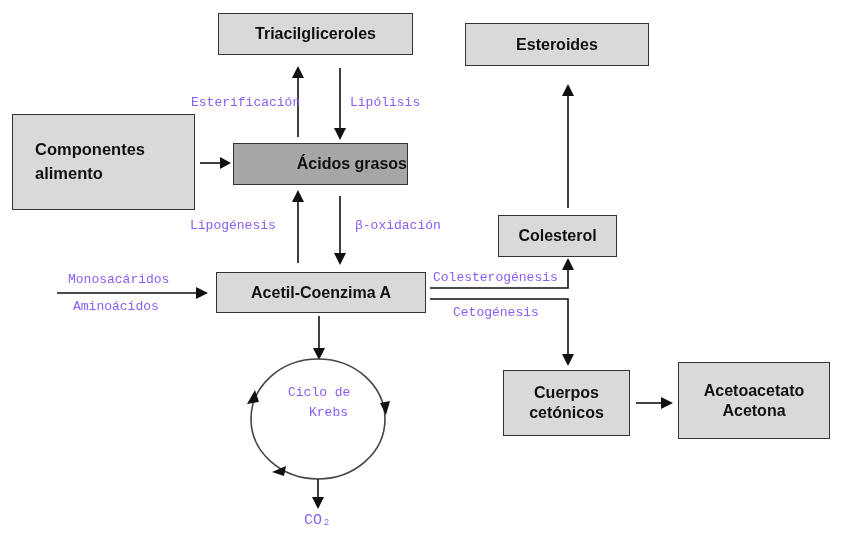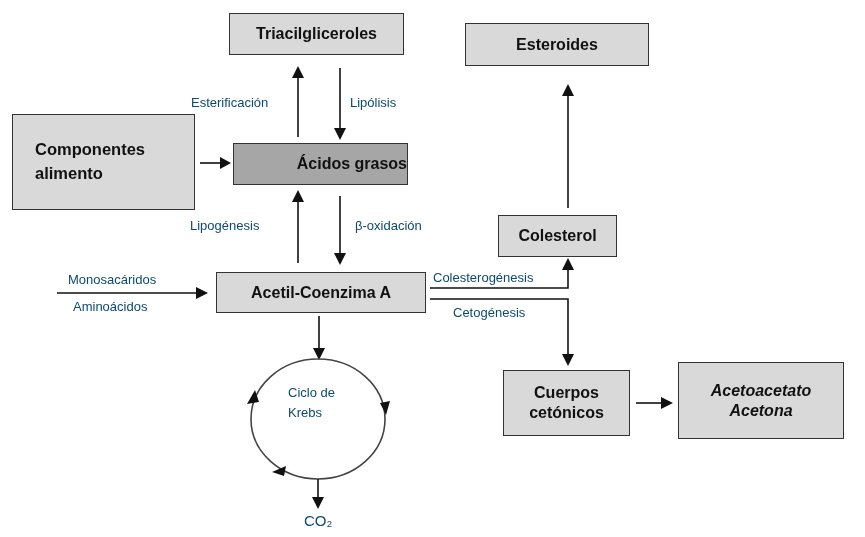--- a/index.html
+++ b/index.html
@@ -1,20 +1,20 @@
 <!DOCTYPE html>
 <html><head>
 <meta charset="utf-8">
 <style>
   html, body { margin:0; padding:0; background:#ffffff; }
   body { width:865px; height:537px; position:relative; overflow:hidden; font-family:"Liberation Sans", sans-serif; }
   .box { position:absolute; box-sizing:border-box; border:1px solid #333; background:#d9d9d9; display:flex; align-items:center; justify-content:center; text-align:center; font-weight:bold; font-size:16px; color:#111; line-height:1.25; }
   .box.dark { background:#a6a6a6; }
   .box.left { justify-content:flex-start; text-align:left; padding-left:22px; font-size:16.5px; line-height:1.45; }
-  .lbl { position:absolute; font-size:13px; color:#0c4a6e; white-space:nowrap; }
+  .lbl { position:absolute; font-size:13px; color:#8b5cf6; white-space:nowrap;font-family:Liberation Mono, monospace; }
   svg { position:absolute; left:0; top:0; }
   .ln { stroke:#111; stroke-width:1.6; fill:none; }
   .hd { fill:#111; }
 </style>
 </head>
 <body>
 
 <svg width="865" height="537">
 
   <line class="ln" x1="298" y1="137" x2="298" y2="76"></line>
@@ -52,21 +52,21 @@
 
   <ellipse cx="318" cy="419" rx="67" ry="60" stroke="#444" stroke-width="1.6" fill="none"></ellipse>
   <polygon class="hd" points="247,404 259,402 255,390"></polygon>
   <polygon class="hd" points="380,403 390,401 386,415"></polygon>
   <polygon class="hd" points="272,472 286,466 284,476"></polygon>
 
   <line class="ln" x1="318" y1="479" x2="318" y2="499"></line>
   <polygon class="hd" points="312,497 324,497 318,509"></polygon>
 </svg>
 
-<div class="box" style="left:229px;top:13px;width:175px;height:42px;">
+<div class="box" style="left:218px;top:13px;width:195px;height:42px;">
     <span>Triacilgliceroles</span>
   </div>
 
 <div class="box left" style="left:12px;top:114px;width:183px;height:96px;">
   <div>
     <div>Componentes</div>
     <div>alimento</div>
   </div>
 </div>
 
@@ -86,34 +86,34 @@
     <span>Colesterol</span>
   </div>
 
 <div class="box" style="left:503px;top:370px;width:127px;height:66px;">
   <div>
     <div>Cuerpos</div>
     <div>cetónicos</div>
   </div>
 </div>
 
-<div class="box" style="left:678px;top:362px;width:166px;height:77px;font-style:italic;">
+<div class="box" style="left:678px;top:362px;width:152px;height:77px;">
   <div>
     <div>Acetoacetato</div>
     <div>Acetona</div>
   </div>
 </div>
 
 <div class="lbl" style="left:191px;top:95px;">Esterificación</div>
 <div class="lbl" style="left:350px;top:95px;">Lipólisis</div>
 <div class="lbl" style="left:190px;top:218px;">Lipogénesis</div>
 <div class="lbl" style="left:355px;top:218px;">β-oxidación</div>
 <div class="lbl" style="left:68px;top:272px;">Monosacáridos</div>
 <div class="lbl" style="left:73px;top:299px;">Aminoácidos</div>
 <div class="lbl" style="left:433px;top:270px;">Colesterogénesis</div>
 <div class="lbl" style="left:453px;top:305px;">Cetogénesis</div>
 
-<div class="lbl" style="left:288px;top:383px;text-align:left;width:60px;line-height:20px;">
+<div class="lbl" style="left:288px;top:383px;text-align:right;width:60px;line-height:20px;">
   <div>Ciclo de</div>
   <div>Krebs</div>
 </div>
 
 <div class="lbl" style="left:304px;top:512px;font-size:15px;">CO₂</div>
 
 </body></html>

